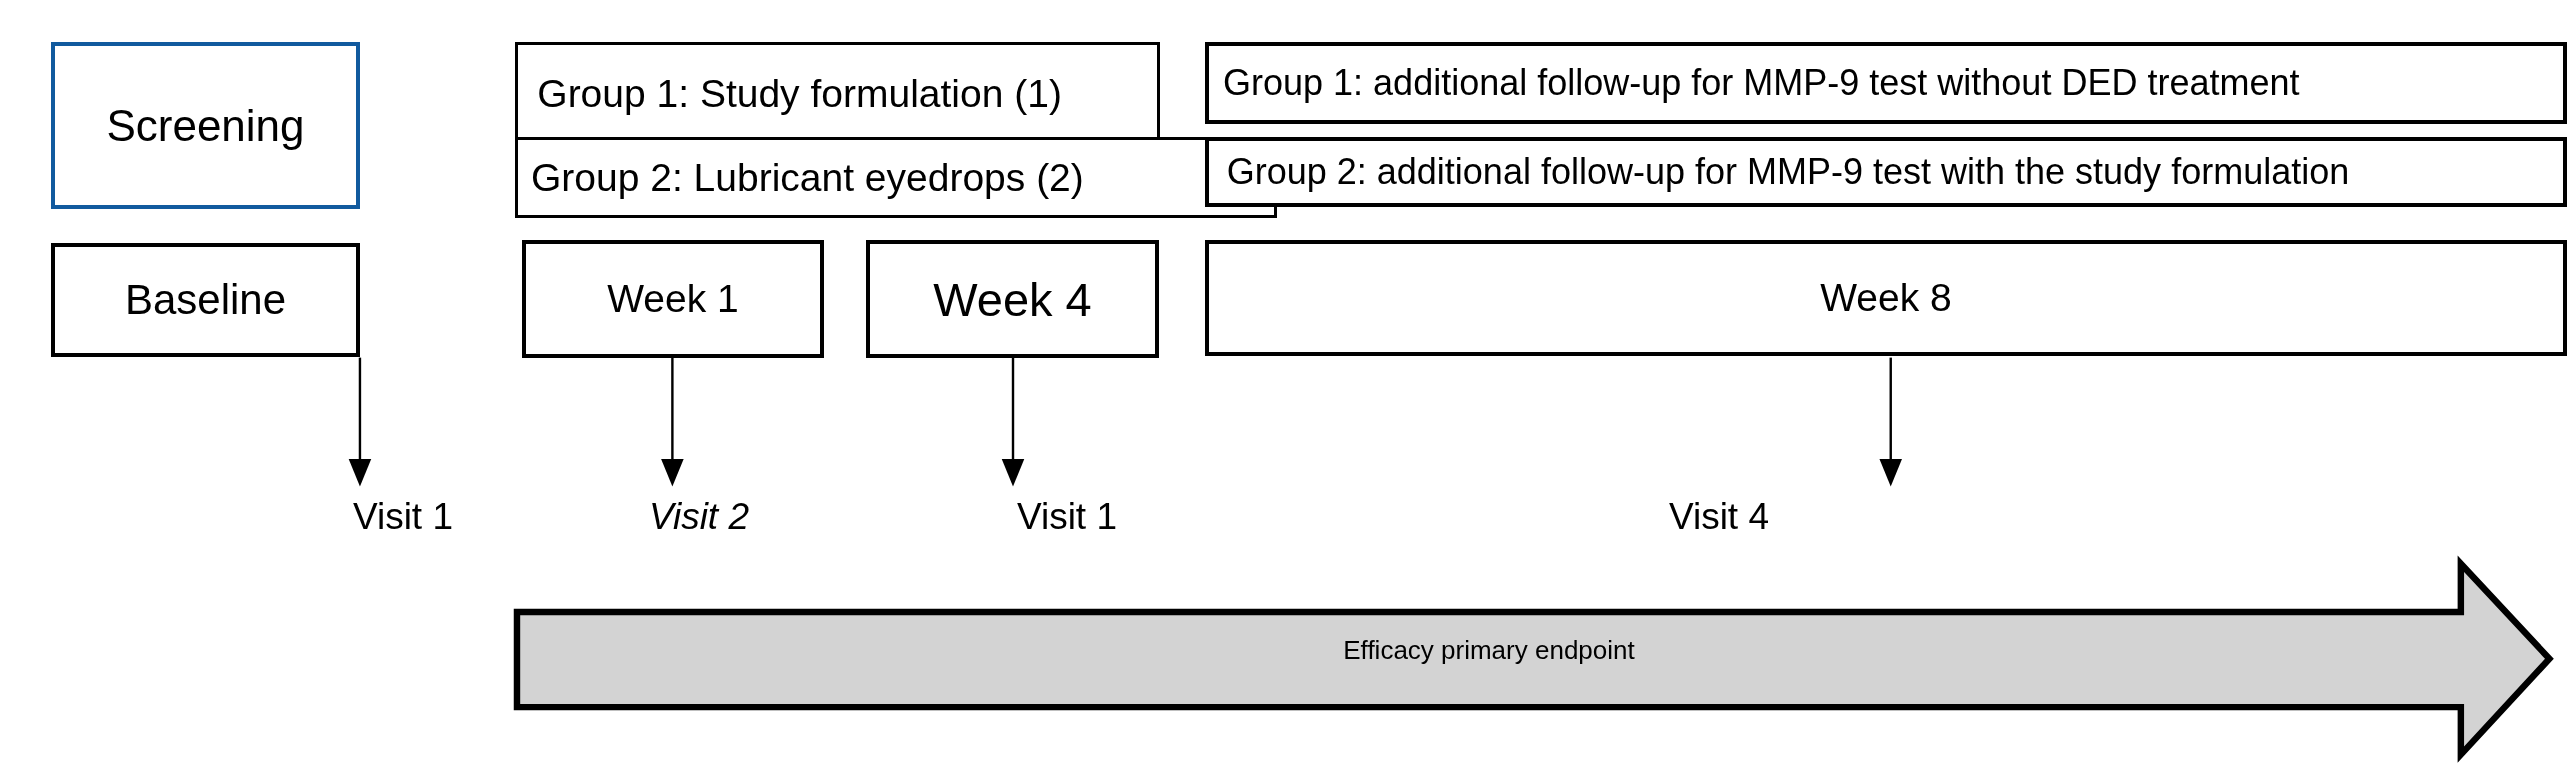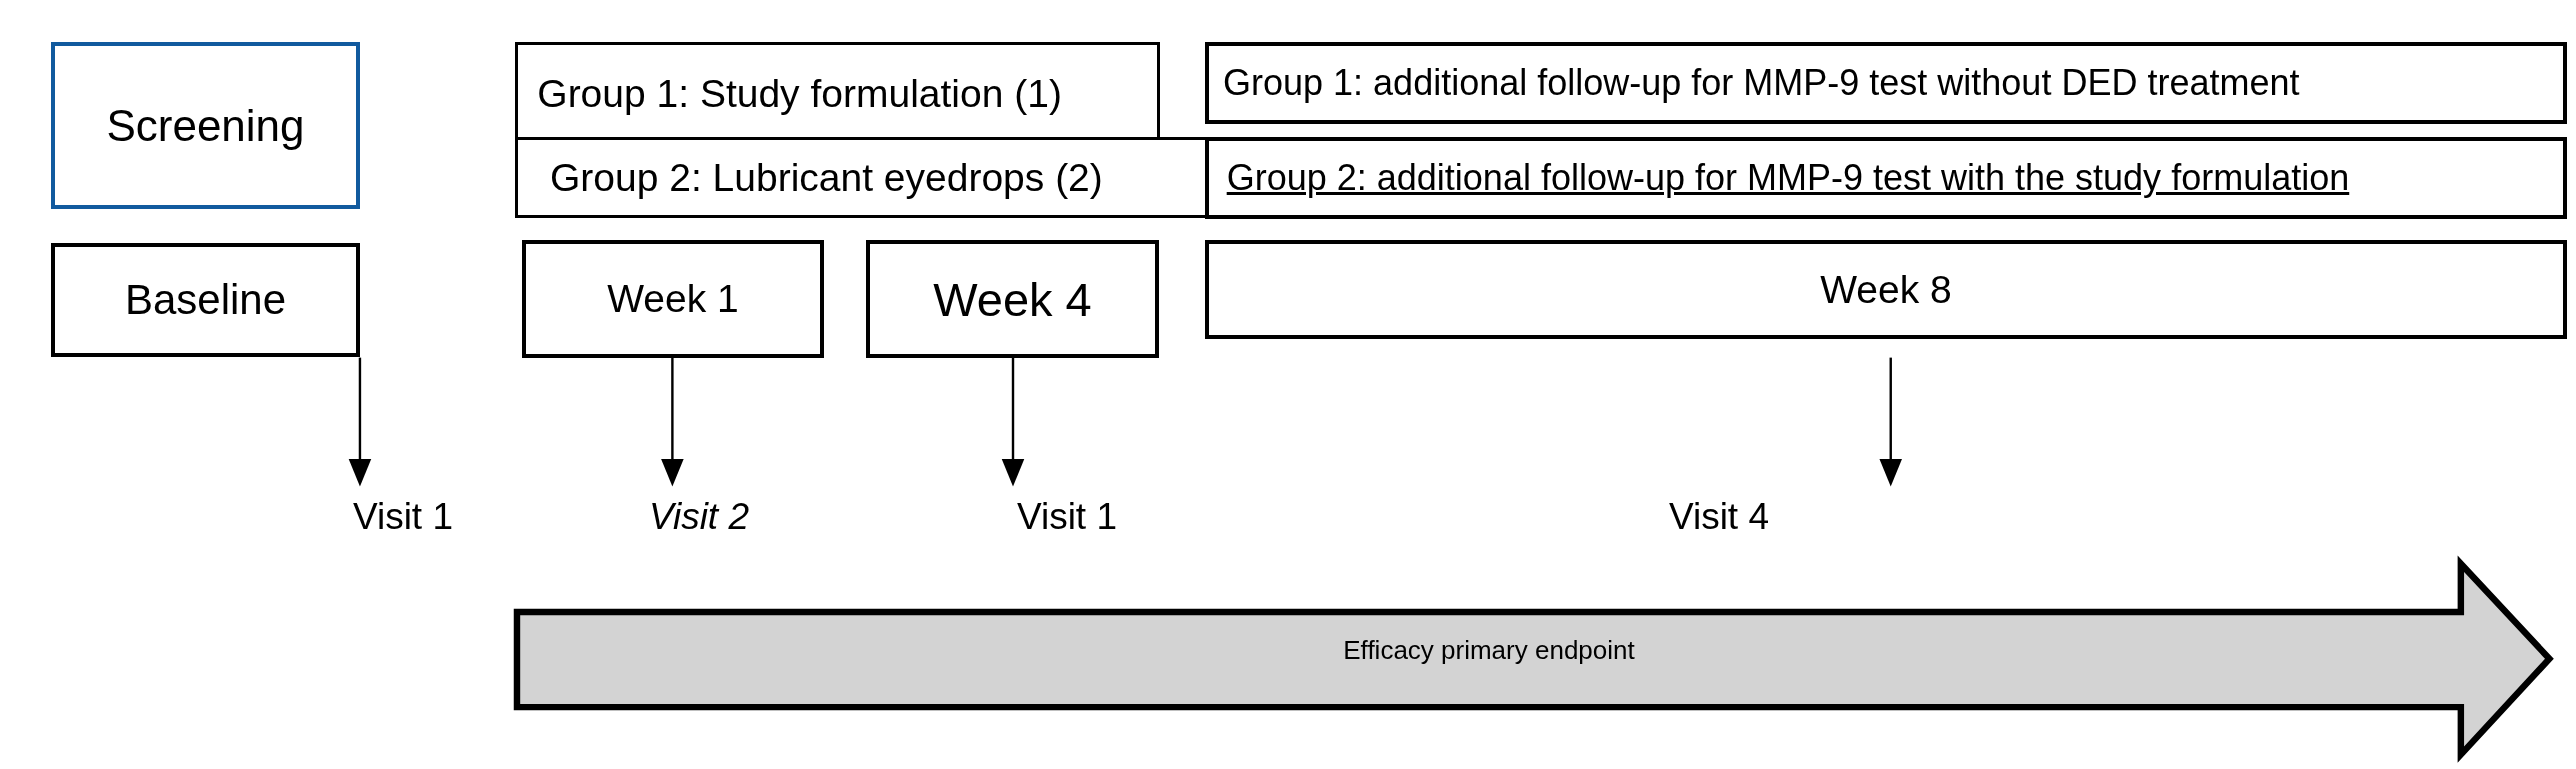--- a/index.html
+++ b/index.html
@@ -25,27 +25,27 @@
     color: #000000;
     white-space: nowrap;
   }
   .box.centered { justify-content: center; }
   .box.leftpad  { justify-content: flex-start; }
   .border-black-4 { border: 3.2px solid #000000; }
   .border-black-6 { border: 4.8px solid #000000; }
   .border-blue-5  { border: 4px solid var(--accent-blue, #115A9E); }
   .screening-box { left: 51px;  top: 42px;  width: 309px;  height: 167px; font-size: 44px; }
   .g1-treat      { left: 515px; top: 42px;  width: 645px;  height: 104px; font-size: 39px; padding-left: 19.3px; }
-  .g2-treat      { left: 515px; top: 137px; width: 762px;  height: 81px; font-size: 39px; padding-left: 32px; }
+  .g2-treat      { left: 515px; top: 137px; width: 762px;  height: 81px; font-size: 39px; padding-left: 13px; }
   .g1-follow     { left: 1205px; top: 42px;  width: 1362px; height: 82px; font-size: 36px; padding-left: 14px; }
-  .g2-follow     { left: 1205px; top: 137px; width: 1362px; height: 82px; font-size: 36px; padding-left: 17.7px; text-decoration: underline; }
+  .g2-follow     { left: 1205px; top: 137px; width: 1362px; height: 70px; font-size: 36px; padding-left: 17.7px; }
   .baseline-box  { left: 51px;   top: 243px; width: 309px;  height: 114px; font-size: 42px; }
   .week1-box     { left: 522px;  top: 240px; width: 302px;  height: 118px; font-size: 39px; }
   .week4-box     { left: 866px; top: 240px; width: 293px;  height: 118px; font-size: 47px; }
-  .week8-box     { left: 1205px; top: 240px; width: 1362px; height: 99px; font-size: 39px; }
+  .week8-box     { left: 1205px; top: 240px; width: 1362px; height: 116px; font-size: 39px; }
   .overlay-svg {
     position: absolute;
     left: 0; top: 0;
     width: 2576px; height: 770px;
   }
   .visit-label {
     position: absolute;
     top: 496px;
     width: 209px;
     text-align: right;

